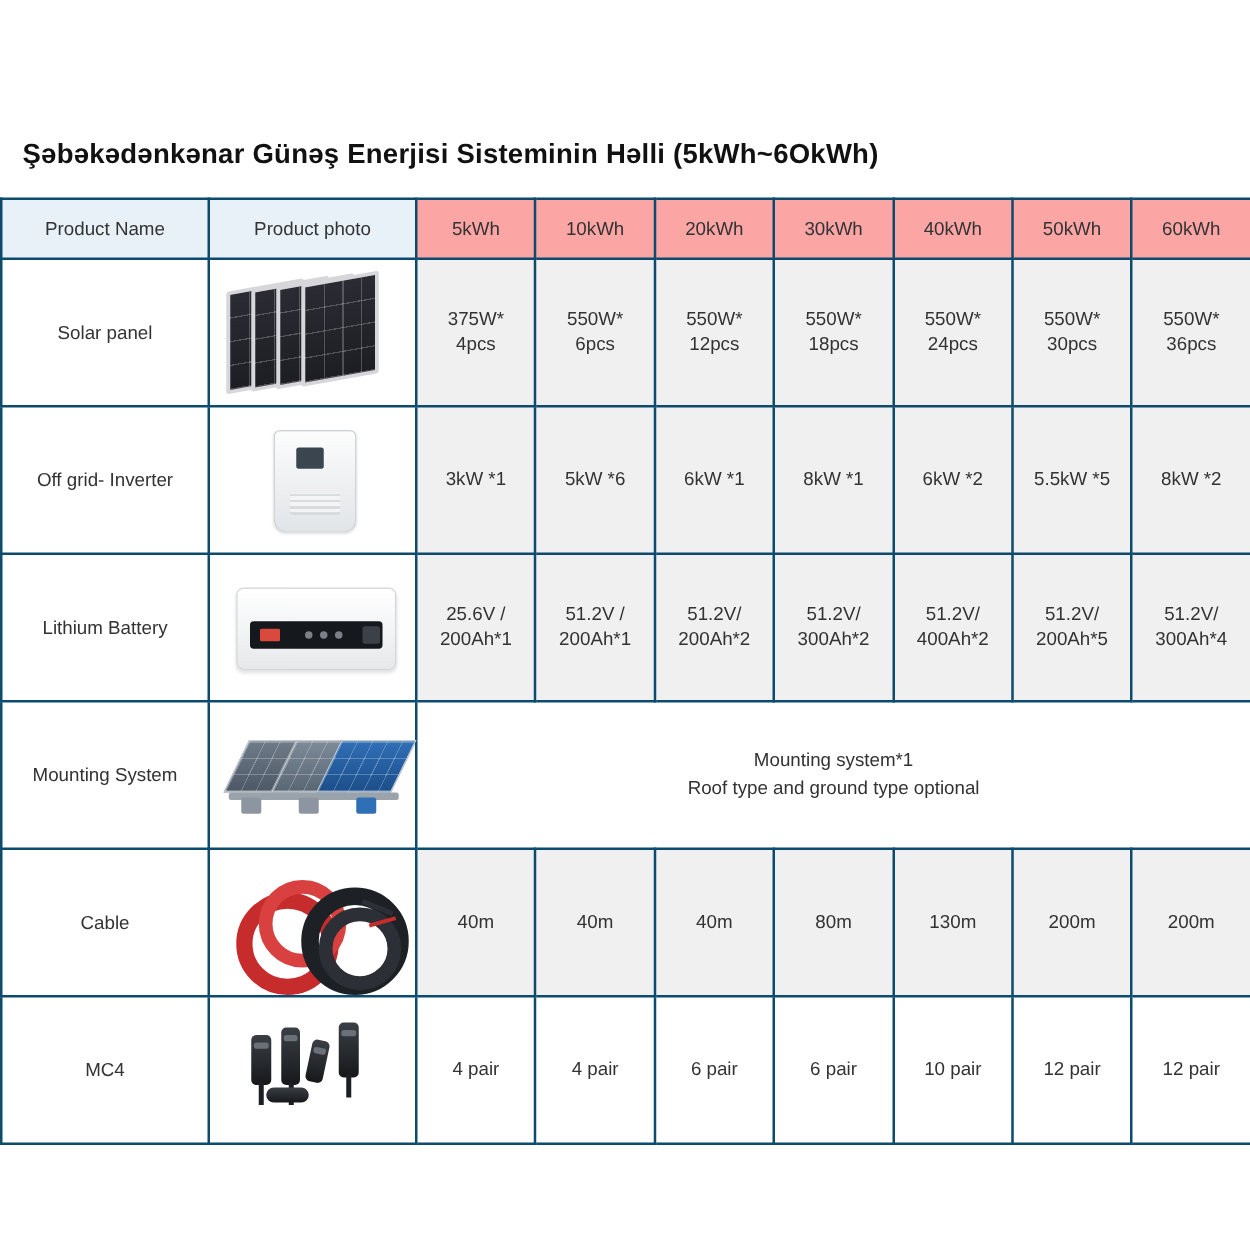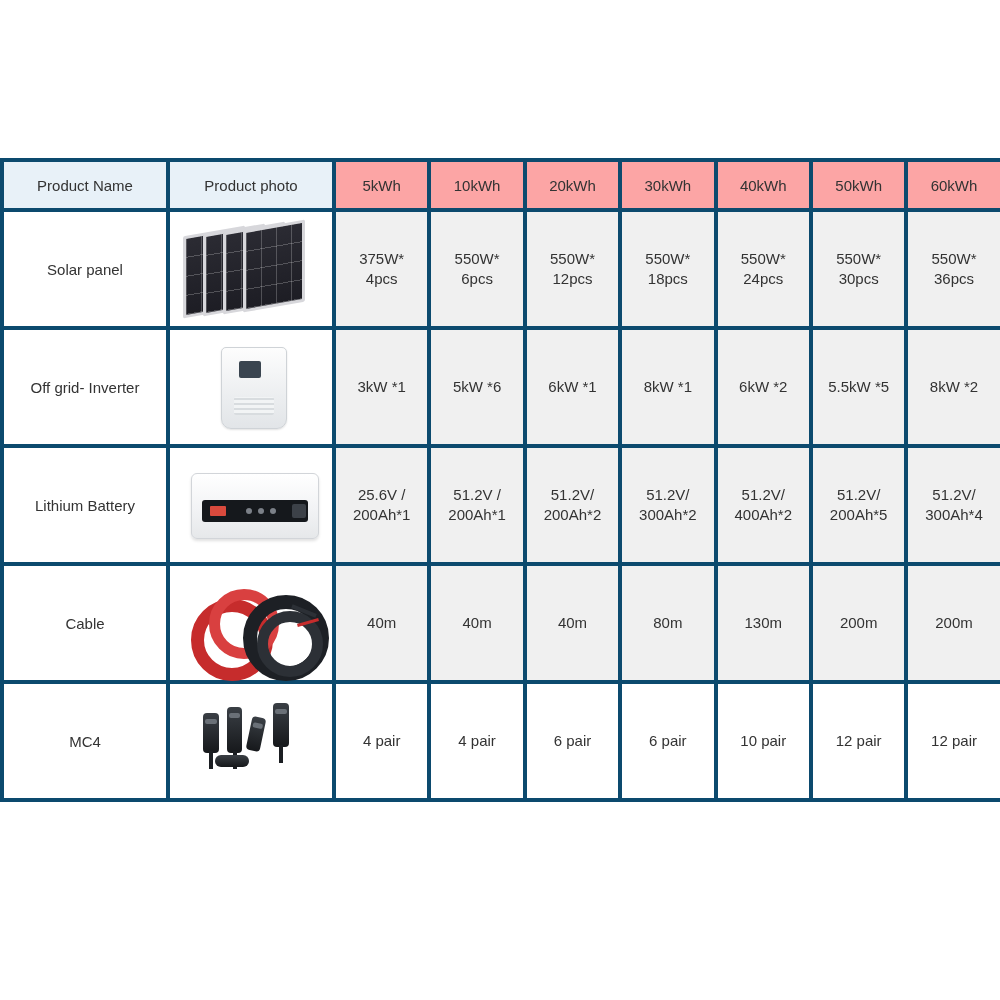--- a/index.html
+++ b/index.html
@@ -32,21 +32,21 @@
   }
   table.spec {
     position: absolute;
     left: 0px;
     top: 158px;
     width: 1000px;
     border-collapse: collapse;
     table-layout: fixed;
   }
   table.spec td, table.spec th {
-    border: 4px solid #0c4a6e;
+    border: 2px solid #0c4a6e;
     text-align: center;
     vertical-align: middle;
     font-weight: normal;
     font-size: 15px;
     color: #333333;
     padding: 2px 3px;
   }
   
   .hdr td {
     background: #fca5a5;
@@ -279,20 +279,21 @@
   .k2 { left: 28px; top: 10px; width: 15px; height: 46px; }
   .k3 { left: 50px; top: 20px; width: 14px; height: 34px; transform: rotate(12deg); }
   .k4 { left: 74px; top: 6px;  width: 16px; height: 44px; }
   .k5 { left: 16px; top: 58px; width: 34px; height: 12px; border-radius: 6px; }
 </style>
 </head>
 <body>
 
 <div class="page">
 
+  <div class="title">Şəbəkədənkənar Günəş Enerjisi Sisteminin Həlli (5kWh~6OkWh)</div>
 
   <table class="spec">
     <colgroup>
       <col class="c0">
         <col class="c1">
       <col class="cv">
         <col class="cv">
         <col class="cv">
         <col class="cv">
         <col class="cv">
@@ -381,20 +382,38 @@
         <td class="valcell" style="white-space:pre-line">51.2V/
 300Ah*2</td>
         <td class="valcell" style="white-space:pre-line">51.2V/
 400Ah*2</td>
         <td class="valcell" style="white-space:pre-line">51.2V/
 200Ah*5</td>
         <td class="valcell" style="white-space:pre-line">51.2V/
 300Ah*4</td>
       </tr>
 
+      <tr class="rowtall">
+        <td class="namecell">Mounting System</td>
+        <td class="photocell">
+          <div class="art">
+            <div class="mount">
+              <div class="mp m1"></div>
+                <div class="mp m2"></div>
+                <div class="mp m3"></div>
+              <div class="rail"></div>
+              <div class="foot f1"></div>
+                <div class="foot f2"></div>
+                <div class="foot f3"></div>
+            </div>
+          </div>
+        </td>
+        <td class="mountcell" colspan="7" style="white-space:pre-line">Mounting system*1
+Roof type and ground type optional</td>
+      </tr>
 
       <tr class="rowtall">
         <td class="namecell">Cable</td>
         <td class="photocell">
           <div class="art">
             <div class="cables">
               <div class="coil red"></div>
               <div class="coil red2"></div>
               <div class="coil blk"></div>
               <div class="coil blk2"></div>

